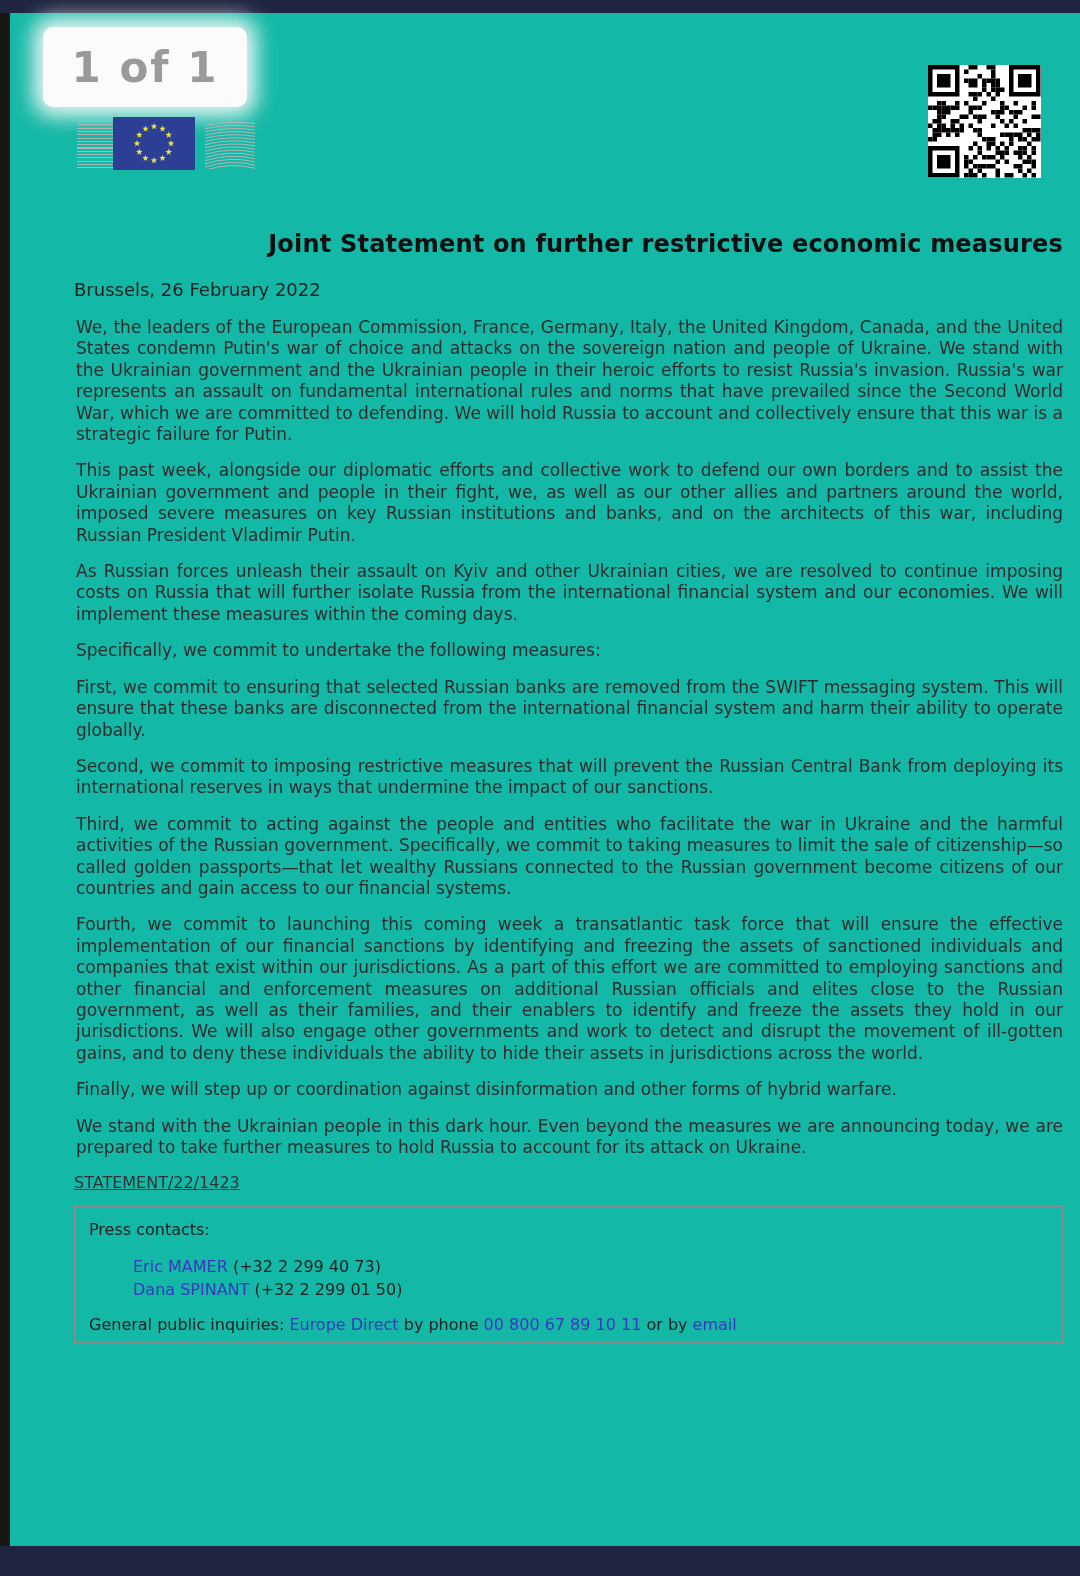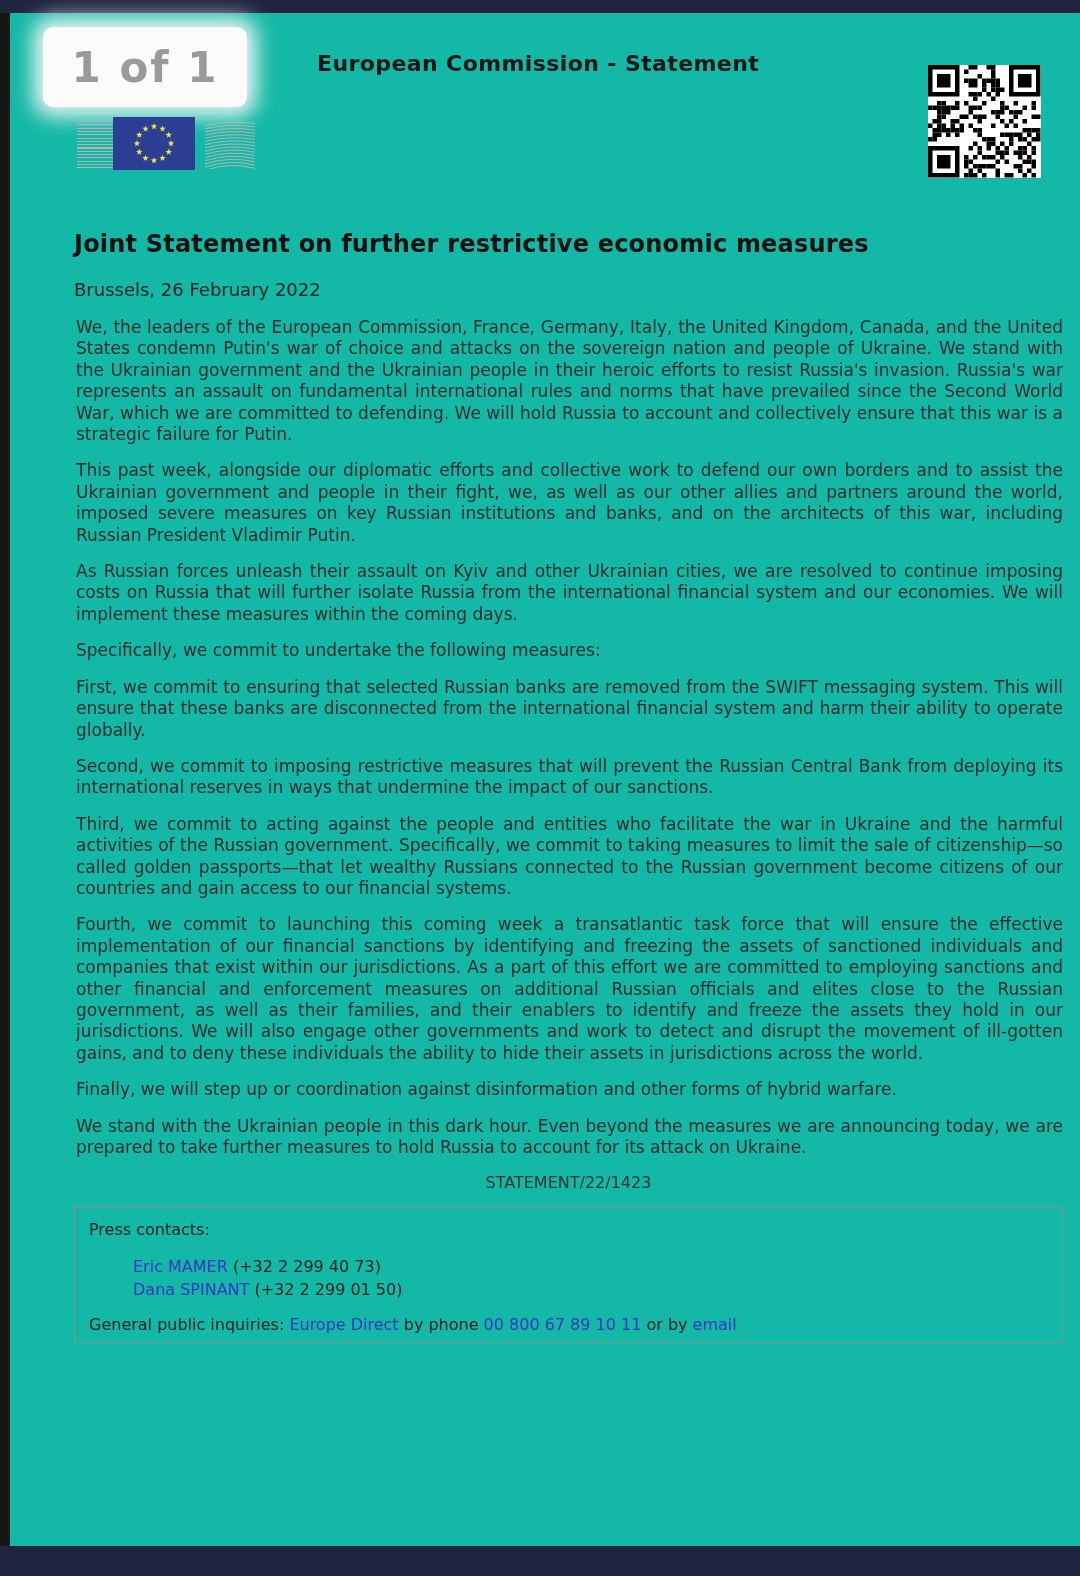--- a/index.html
+++ b/index.html
@@ -39,29 +39,29 @@
   .eu-flag{width:82px;height:53px;background:#2c3f94;position:relative;}
   .stripes-right{width:50px;height:48px;margin-left:10px;margin-top:2px;}
   .qr{position:absolute;left:918px;top:52px;width:113px;height:113px;background:#fff;}
   
   .doc{
     position:absolute;left:64px;right:23px;top:217px;
     color:#2d2d2d;
   }
   .doc-title{
     font-size:24px;font-weight:bold;color:#101010;
-    margin:0 0 21px 0;letter-spacing:.2px;
+    margin:0 0 21px 0;letter-spacing:.2px;text-align:right;
   }
   .dateline{font-size:18px;margin:0 0 17px 0;color:#222;}
   .doc p.body{
     font-size:17px;line-height:1.26;text-align:justify;
     margin:0 0 15px 2px;color:#2d2d2d;
   }
   .ref{
-    text-align:center;font-size:16px;color:#333;margin:6px 0 14px 0;
+    text-align:left;font-size:16px;color:#333;margin:6px 0 14px 0;text-decoration:underline;
   }
   .press-box{
     border:1px solid #8f8f8f;
     padding:11px 12px 8px 12px;
     font-size:16px;color:#222;
   }
   .press-box .heading{margin:2px 0 18px 2px;}
   .contact-line{margin:0 0 4px 46px;}
   .inquiries{margin:16px 0 0 2px;}
   a.doclink{color:#3a36c4;cursor:pointer;}
@@ -70,21 +70,20 @@
 <body>
 
 <div class="left-strip"></div>
 
 <div class="page">
 
   <div class="page-pill">
     <span>1 of 1</span>
   </div>
 
-  <div class="header-title">European Commission - Statement</div>
 
   <div class="eu-logo">
     <div class="stripes-left"></div>
     <svg class="eu-flag" id="euflag" viewBox="0 0 82 53" width="82" height="53">
         <rect width="82" height="53" fill="#2c3f94"></rect>
         <polygon points="41.00,6.10 41.82,8.37 44.23,8.45 42.33,9.93 43.00,12.25 41.00,10.90 39.00,12.25 39.67,9.93 37.77,8.45 40.18,8.37" fill="#e8e34f"></polygon>
         <polygon points="49.50,8.38 50.32,10.64 52.73,10.73 50.83,12.21 51.50,14.53 49.50,13.18 47.50,14.53 48.17,12.21 46.27,10.73 48.68,10.64" fill="#e8e34f"></polygon>
         <polygon points="55.72,14.60 56.55,16.87 58.96,16.95 57.05,18.43 57.72,20.75 55.72,19.40 53.72,20.75 54.39,18.43 52.49,16.95 54.90,16.87" fill="#e8e34f"></polygon>
         <polygon points="58.00,23.10 58.82,25.37 61.23,25.45 59.33,26.93 60.00,29.25 58.00,27.90 56.00,29.25 56.67,26.93 54.77,25.45 57.18,25.37" fill="#e8e34f"></polygon>
         <polygon points="55.72,31.60 56.55,33.87 58.96,33.95 57.05,35.43 57.72,37.75 55.72,36.40 53.72,37.75 54.39,35.43 52.49,33.95 54.90,33.87" fill="#e8e34f"></polygon>

